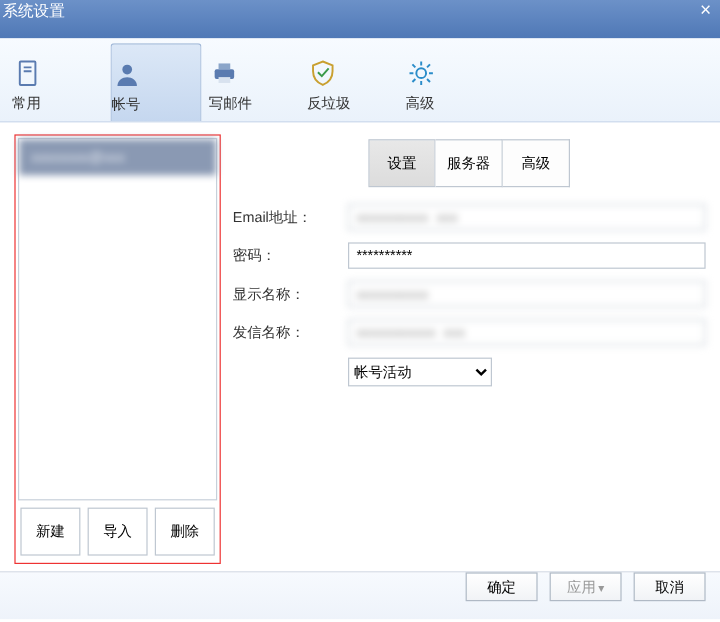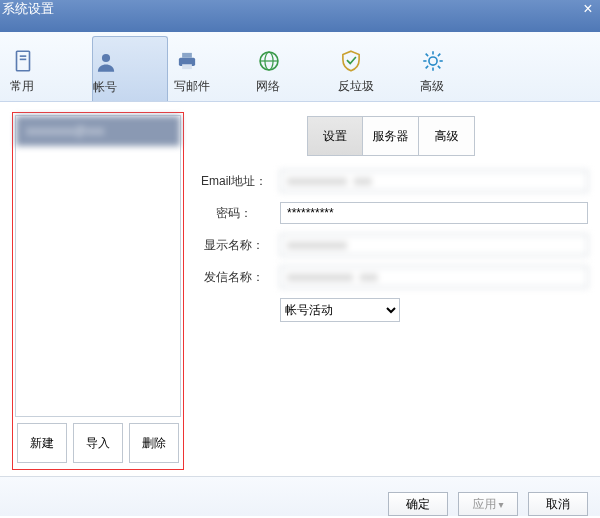--- a/index.html
+++ b/index.html
@@ -26,30 +26,30 @@
 .leftbtns button { flex: 1; height: 40px; font-size: 12px; background: #fff; border: 1px solid #bfc7d1; cursor: pointer; }
 
 .rightcol { flex: 1; display: flex; flex-direction: column; }
 .subtabs { display: flex; justify-content: center; margin: 4px 0 14px; }
 .subtab { width: 56px; height: 40px; font-size: 12px; border: 1px solid #bfc7d1; background: #fdfdfd; display: flex; align-items: center; justify-content: center; cursor: pointer; }
 .subtab + .subtab { border-left: none; text-align: right; }
 .subtab.active { background: linear-gradient(#e8e8e8,#dcdcdc); }
 
 .form { font-size: 12px; color: #333; }
 .row { display: flex; align-items: center; margin-bottom: 10px; }
-.row label { width: 80px; text-align: center; margin-right: 6px; }
+.row label { width: 80px; text-align: left; margin-right: 16px; }
 .row input[type=text], .row input[type=password] { flex: 1; height: 22px; border: 1px solid #bfc7d1; padding: 0 6px; font-size: 12px; }
 .row.combo select { width: 120px; height: 24px; border: 1px solid #bfc7d1; font-size: 12px; background: #fff; }
 .row.check { padding-left: 86px; gap: 4px; }
 .row.check input[type=text] { width: 30px; flex: none; text-align: center; }
 .row.check input[type=checkbox] { width: 14px; height: 14px; accent-color: #2a6fd6; }
 .blurval { color: #999; filter: blur(3px); }
 
 
-.footer { height: 40px; border-top: 1px solid #d6dde6; background: linear-gradient(#f7fafe,#eef3fa); display: flex; align-items: flex-end; justify-content: flex-end; gap: 10px; padding: 0 12px; }
+.footer { height: 40px; border-top: 1px solid #d6dde6; background: linear-gradient(#f7fafe,#eef3fa); display: flex; align-items: flex-start; justify-content: flex-end; gap: 10px; padding: 0 12px; }
 .footer button { min-width: 60px; height: 24px; font-size: 12px; background: linear-gradient(#fff,#f1f3f6); border: 1px solid #b0b9c5; cursor: pointer; }
 .footer button:disabled { color: #999; cursor: default; }
 .footer .apply-arrow { font-size: 10px; margin-left: 2px; }
 </style>
 </head>
 <body>
 
 <div class="titlebar">
   <span>系统设置</span>
   <span class="spacer"></span>
@@ -78,30 +78,20 @@
   </div>
   <div class="tool">
     <span class="ticon">
         <svg viewBox="0 0 32 32">
           <rect x="6" y="12" width="20" height="10" rx="2" fill="#5a7bb0"></rect>
           <rect x="10" y="6" width="12" height="6" fill="#8aa5c9"></rect>
           <rect x="10" y="20" width="12" height="6" fill="#d8e2ef"></rect>
         </svg>
       </span>
     <span>写邮件</span>
-  </div>
-  <div class="tool">
-    <span class="ticon">
-        <svg viewBox="0 0 32 32">
-          <circle cx="16" cy="16" r="11" fill="none" stroke="#3a9a4a" stroke-width="2"></circle>
-          <ellipse cx="16" cy="16" rx="5" ry="11" fill="none" stroke="#3a9a4a" stroke-width="1.5"></ellipse>
-          <line x1="5" y1="16" x2="27" y2="16" stroke="#3a9a4a" stroke-width="1.5"></line>
-        </svg>
-      </span>
-    <span>网络</span>
   </div>
   <div class="tool">
     <span class="ticon">
         <svg viewBox="0 0 32 32">
           <path d="M16 4l10 4v6c0 8-5 12-10 14C11 26 6 22 6 14V8z" fill="none" stroke="#c9a030" stroke-width="2"></path>
           <path d="M11 15l4 4 7-8" fill="none" stroke="#3a9a4a" stroke-width="2"></path>
         </svg>
       </span>
     <span>反垃圾</span>
   </div>

